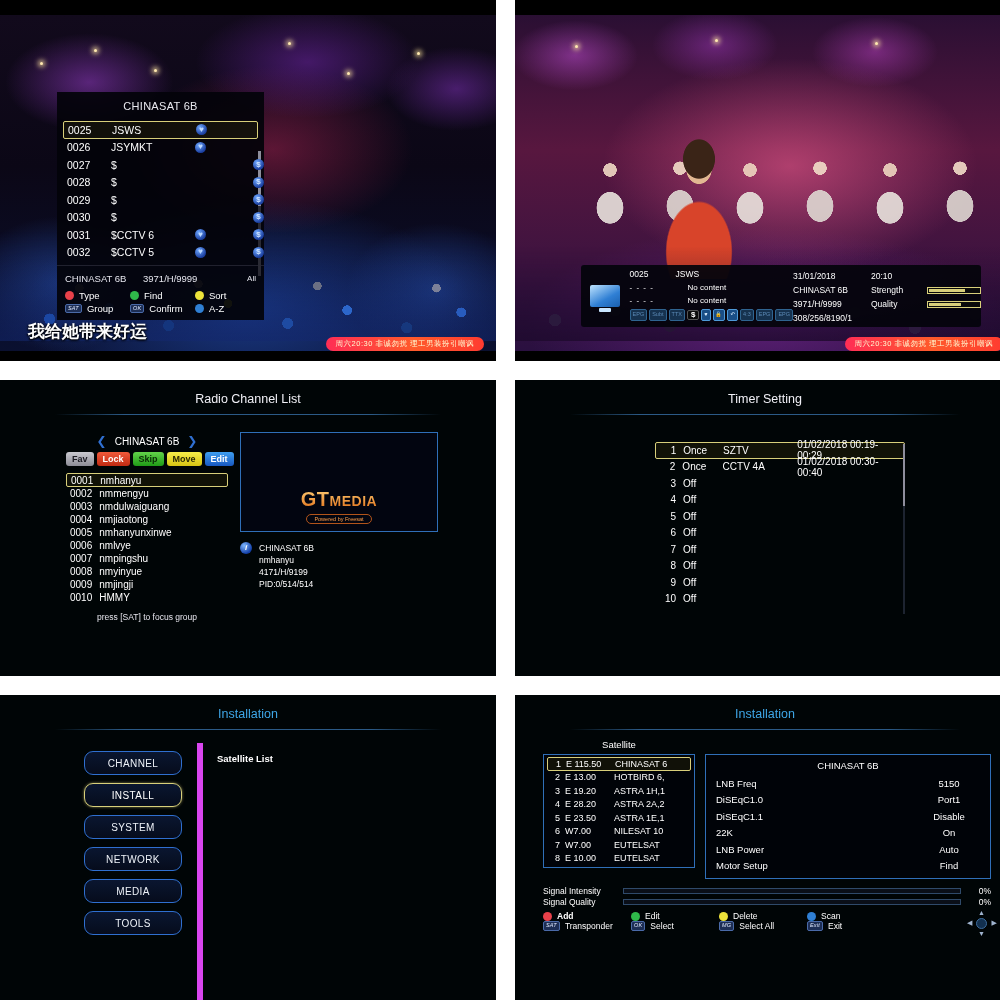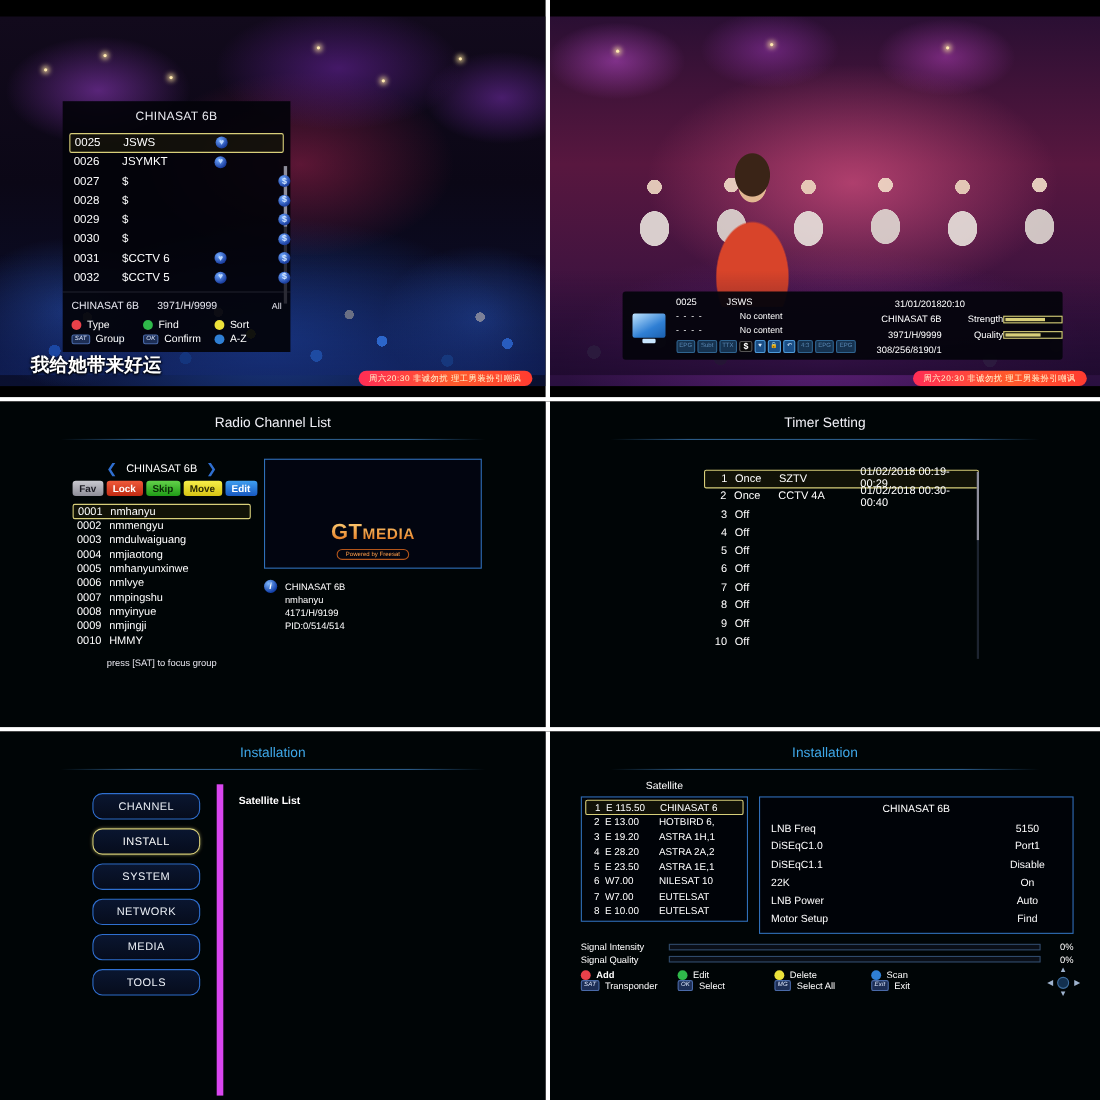--- a/index.html
+++ b/index.html
@@ -1,21 +1,21 @@
 <!DOCTYPE html>
 <html><head>
 <meta charset="utf-8">
 <style>
   * { margin:0; padding:0; box-sizing:border-box; }
   html,body { width:1000px; height:1000px; background:#000; overflow:hidden;
               font-family:"Liberation Sans", sans-serif; }
 
   .grid { width:1000px; height:1000px; display:grid;
           grid-template-columns:500px 500px; grid-template-rows:365px 300px 335px;
-          background:#ffffff; gap:0; }
+          background:#ffffff; gap:15px; }
 
   .cell { position:relative; overflow:hidden; background:#000; }
   .cell.r1 { border-bottom:4px solid #fff; }
   .cell.r2 { border-bottom:4px solid #fff; }
   .cell.c1 { border-right:4px solid #fff; }
 
   
   .tvbg1 { position:absolute; inset:15px 0 10px 0;
     background:
       radial-gradient(ellipse 120px 70px at 18% 20%, rgba(150,60,200,.55), transparent 70%),
@@ -146,21 +146,21 @@
   .ib-l1 { display:flex; color:#fff; font-size:8.5px; gap:16px; padding-bottom:2px; }
   .ib-l1 .n { width:30px; }
   .ib-ev { display:flex; color:#fff; font-size:8px; gap:6px; align-items:center; height:13px; }
   .ib-ev .t { width:52px; letter-spacing:1px; }
   .ib-icons { display:flex; gap:2px; align-items:center; margin-top:2px; }
   .ib-icons span { font-size:5.5px; line-height:1; padding:2px 2px; border-radius:2px;
                    background:#16324f; border:1px solid #2f6490; color:#5b89b5; }
   .ib-icons span.on { background:#1a4e86; color:#d8ecff; border-color:#4e9ad8; }
   .ib-icons span.wht { background:#0a0a0a; border-color:#555; color:#fff; font-size:8px;
                        padding:0 3px; font-weight:bold; }
-  .ib-right { width:210px; padding:4px 0 0 0;text-align:right; }
+  .ib-right { width:210px; padding:4px 0 0 0; }
   .ib-r { display:flex; color:#fff; font-size:8.5px; height:14px; align-items:center; }
   .ib-r .a { width:78px; } .ib-r .b { width:56px; }
   .bar { width:54px; height:7px; border:1px solid #d8cf7a; background:#0a0a0a;
          position:relative; }
   .bar i { position:absolute; left:1px; top:1px; bottom:1px; background:#d8cf7a; }
   .promo2 { position:absolute; right:12px; bottom:10px; height:14px; padding:0 10px;
             border-radius:8px; display:flex; align-items:center; justify-content:center;
             background:linear-gradient(90deg,#ff2d55,#ff5a2b 55%,#ff3b30);
             color:#fff8d0; font-size:7.5px; white-space:nowrap; letter-spacing:.5px; }
 

